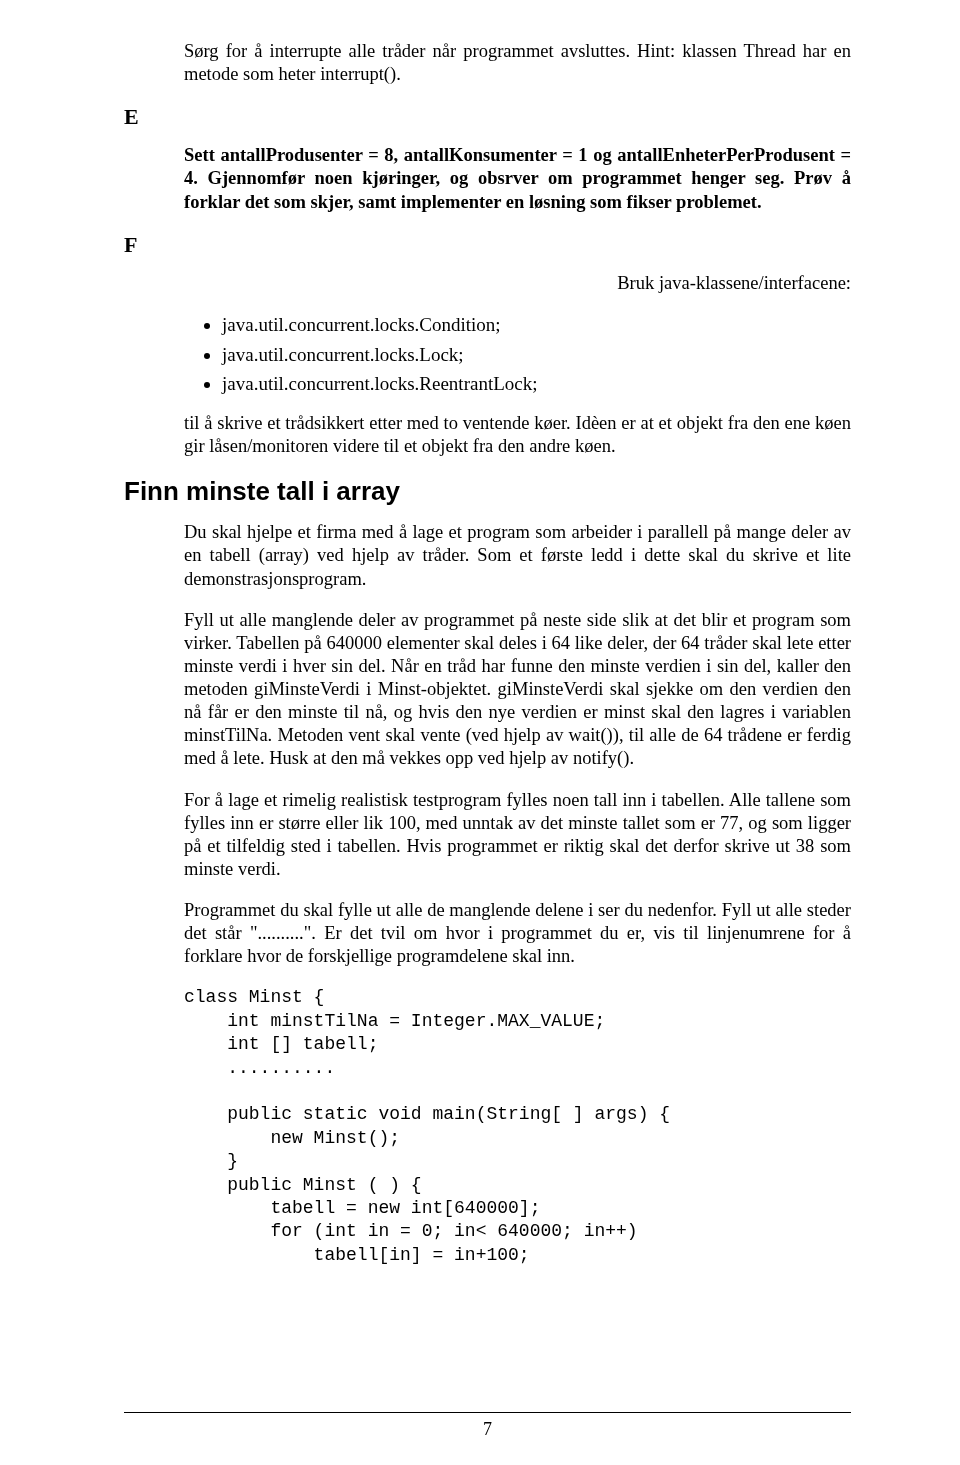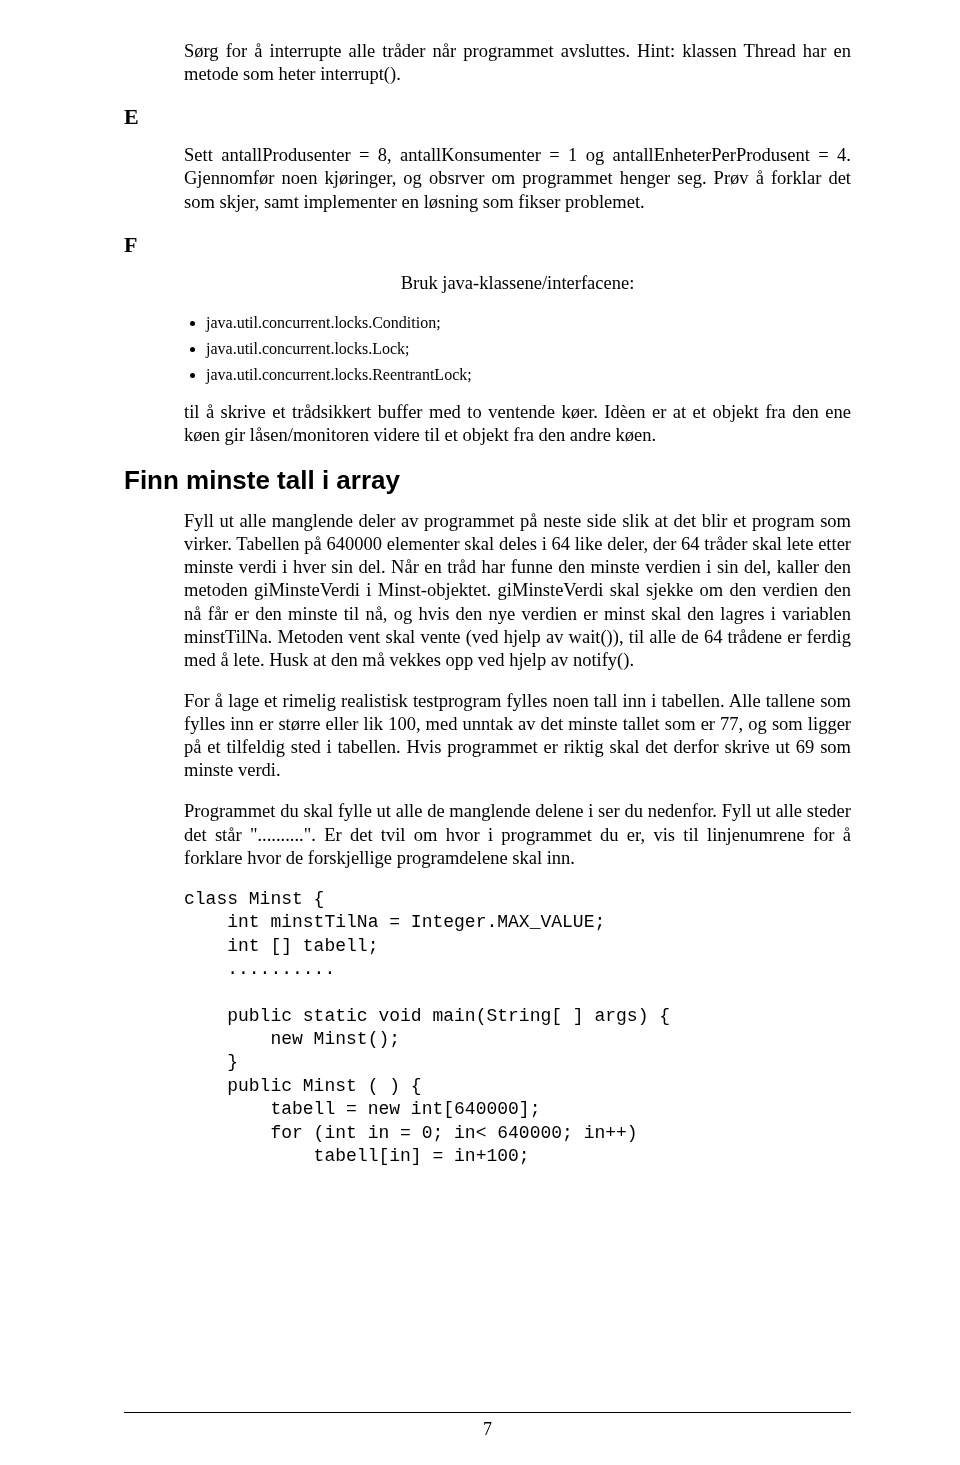--- a/index.html
+++ b/index.html
@@ -31,23 +31,23 @@
     font-size: 22px;
     font-weight: bold;
     margin: 15px 0 0 0;
   }
   ul.bullets {
     list-style: disc;
     padding-left: 22px;
     margin: 0 0 16px 0;
   }
   ul.bullets li {
-    font-size: 16px;
+    font-size: 19px;
     line-height: 1.25;
-    margin: 6px 0;
+    margin: 6px 16px;
     text-align: left;
   }
   h2.h2 {
     font-size: 26px;
     font-weight: bold;
     margin: 4px 0 14px 0;
     font-family: Arial, Helvetica, sans-serif;
   }
   pre.code {
     font-family: "Courier New", Courier, monospace;
@@ -75,41 +75,42 @@
 <body>
 
 <div class="page">
 
   <div class="indented-block">
     <p class="body">Sørg for å interrupte alle tråder når programmet avsluttes. Hint: klassen Thread har en metode som heter interrupt().</p>
   </div>
 
   <div class="section-letter">E</div>
 
-  <div class="indented-block" style="margin-top:14px;">
+  <div class="indented-block" style="margin-top:14px;font-weight:bold;">
     <p class="body">Sett antallProdusenter = 8, antallKonsumenter = 1 og antallEnheterPerProdusent = 4. Gjennomfør noen kjøringer, og obsrver om programmet henger seg. Prøv å forklar det som skjer, samt implementer en løsning som fikser problemet.</p>
   </div>
 
   <div class="section-letter">F</div>
 
   <div class="indented-block" style="margin-top:14px;">
-    <p class="body" style="text-align:center; ">Bruk java-klassene/interfacene:</p>
+    <p class="body" style="text-align:right; ">Bruk java-klassene/interfacene:</p>
     <ul class="bullets">
       <li>java.util.concurrent.locks.Condition;</li>
       <li>java.util.concurrent.locks.Lock;</li>
       <li>java.util.concurrent.locks.ReentrantLock;</li>
     </ul>
-    <p class="body">til å skrive et trådsikkert buffer med to ventende køer. Idèen er at et objekt fra den ene køen gir låsen/monitoren videre til et objekt fra den andre køen.</p>
+    <p class="body">til å skrive et trådsikkert etter med to ventende køer. Idèen er at et objekt fra den ene køen gir låsen/monitoren videre til et objekt fra den andre køen.</p>
   </div>
 
   <h2 class="h2">Finn minste tall i array</h2>
 
   <div class="indented-block">
+    <p class="body">Du skal hjelpe et firma med å lage et program som arbeider i parallell på mange deler av en tabell (array) ved hjelp av tråder. Som et første ledd i dette skal du skrive et lite demonstrasjonsprogram.</p>
     <p class="body">Fyll ut alle manglende deler av programmet på neste side slik at det blir et program som virker. Tabellen på 640000 elementer skal deles i 64 like deler, der 64 tråder skal lete etter minste verdi i hver sin del. Når en tråd har funne den minste verdien i sin del, kaller den metoden giMinsteVerdi i Minst-objektet. giMinsteVerdi skal sjekke om den verdien den nå får er den minste til nå, og hvis den nye verdien er minst skal den lagres i variablen minstTilNa. Metoden vent skal vente (ved hjelp av wait()), til alle de 64 trådene er ferdig med å lete. Husk at den må vekkes opp ved hjelp av notify().</p>
-    <p class="body">For å lage et rimelig realistisk testprogram fylles noen tall inn i tabellen. Alle tallene som fylles inn er større eller lik 100, med unntak av det minste tallet som er 77, og som ligger på et tilfeldig sted i tabellen. Hvis programmet er riktig skal det derfor skrive ut 69 som minste verdi.</p>
+    <p class="body">For å lage et rimelig realistisk testprogram fylles noen tall inn i tabellen. Alle tallene som fylles inn er større eller lik 100, med unntak av det minste tallet som er 77, og som ligger på et tilfeldig sted i tabellen. Hvis programmet er riktig skal det derfor skrive ut 38 som minste verdi.</p>
     <p class="body">Programmet du skal fylle ut alle de manglende delene i ser du nedenfor. Fyll ut alle steder det står "..........". Er det tvil om hvor i programmet du er, vis til linjenumrene for å forklare hvor de forskjellige programdelene skal inn.</p>
   </div>
 
 
   <pre class="code">class Minst {
     int minstTilNa = Integer.MAX_VALUE;
     int [] tabell;
     ..........
 
     public static void main(String[ ] args) {

